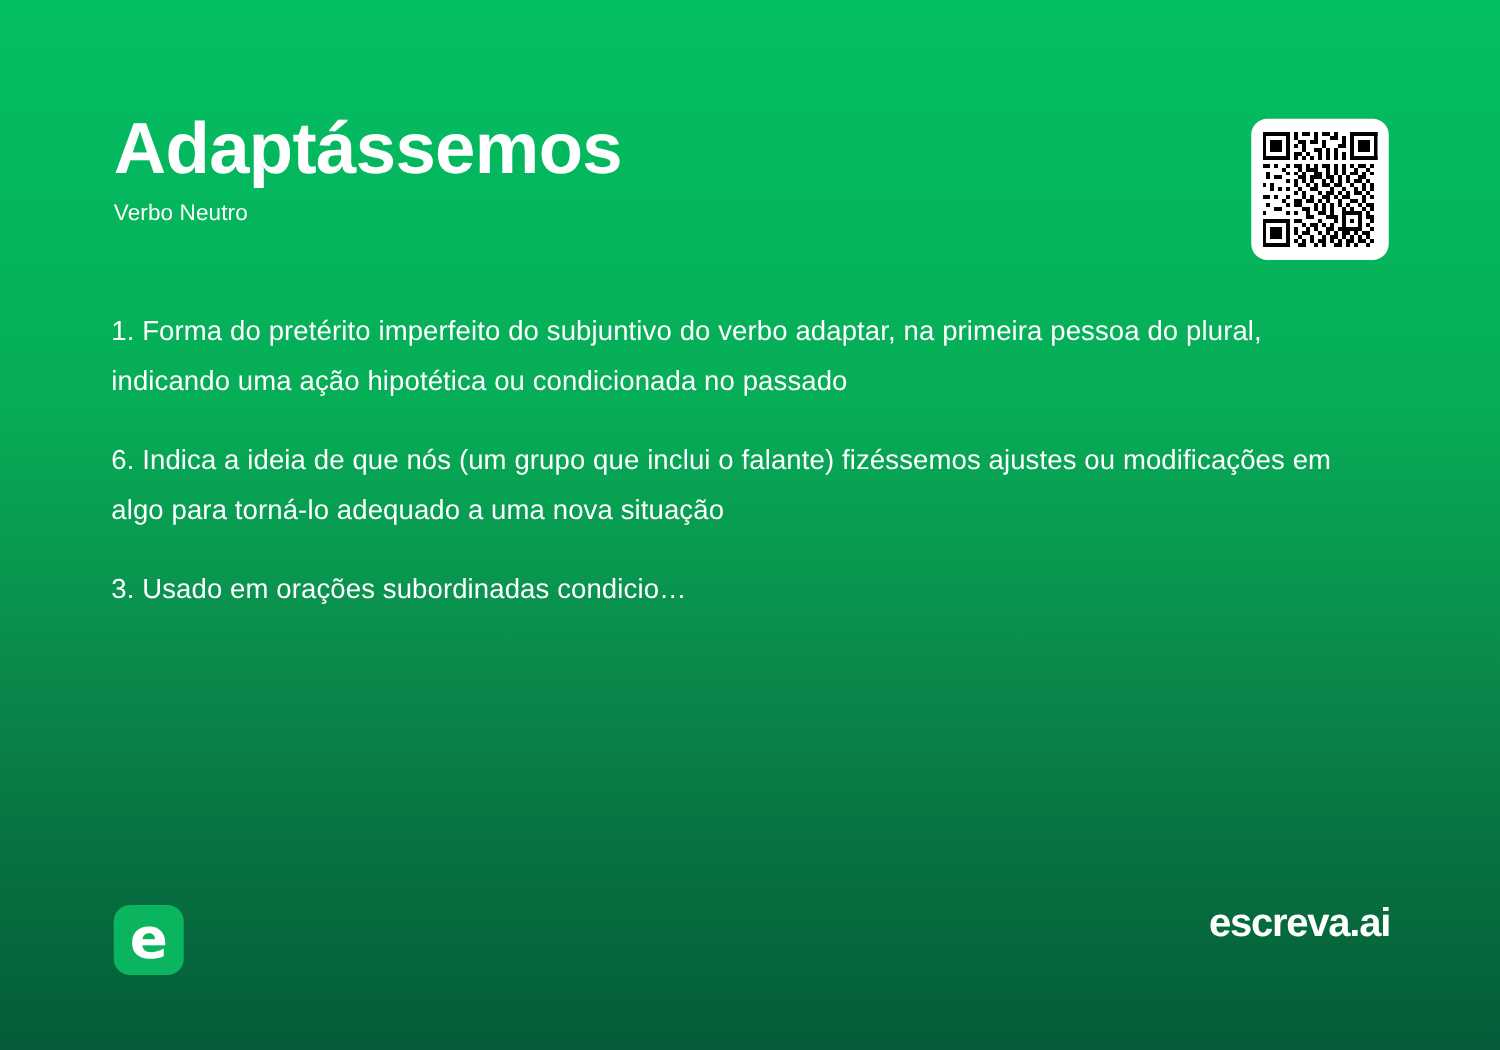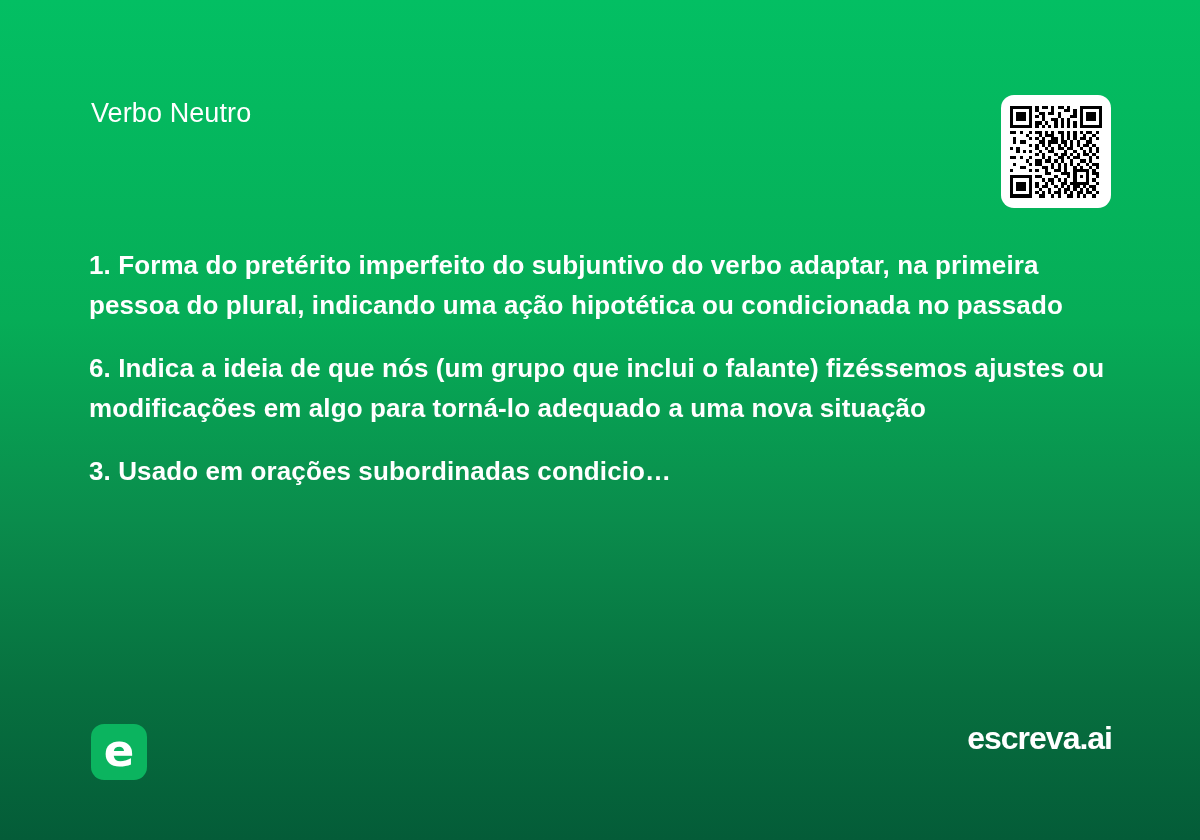--- a/index.html
+++ b/index.html
@@ -38,21 +38,21 @@
     font-size: 58px;
     font-weight: 700;
     line-height: 1.08;
     letter-spacing: -0.5px;
     color: #ffffff;
     margin: 0;
     white-space: nowrap;
   }
 
   .word-class {
-    font-size: 27px;
+    font-size: 18px;
     font-weight: 500;
     line-height: 1.2;
     color: #ffffff;
     margin: 9px 0 0 0;
     letter-spacing: 0.1px;
   }
 
   
   .qr-panel {
     position: absolute;
@@ -75,23 +75,23 @@
 
   
   .definitions {
     position: absolute;
     left: 89px;
     top: 245px;
     width: 1020px;
   }
 
   .definition {
-    font-size: 26px;
+    font-size: 22px;
     line-height: 40px;
-    font-weight: 700;
+    font-weight: 400;
     color: #ffffff;
     margin: 0 0 23px 0;
     letter-spacing: 0.1px;
   }
 
   .definition:last-child {
     margin-bottom: 0;
   }
 
   
@@ -127,20 +127,21 @@
     line-height: 1;
     color: #ffffff;
   }
 </style>
 </head>
 <body>
 
 <div class="card">
 
   <div class="header">
+    <h1 class="word-title">Adaptássemos</h1>
     <div class="word-class">Verbo Neutro</div>
   </div>
 
   <div class="qr-panel">
     <svg viewBox="0 0 29 29" aria-hidden="true">
       <rect x="0" y="0" width="29" height="29" fill="#ffffff"></rect>
       <g fill="#000000">
 
         <rect x="0" y="0" width="7" height="1"></rect>
           <rect x="0" y="6" width="7" height="1"></rect>

